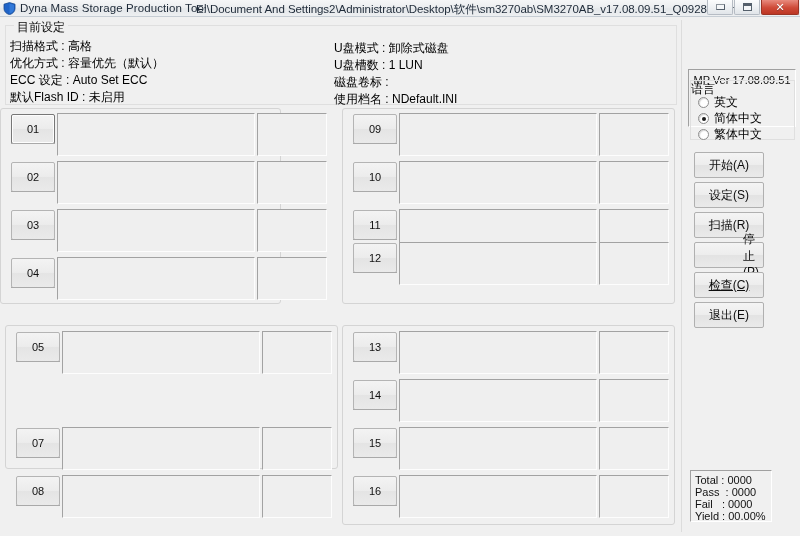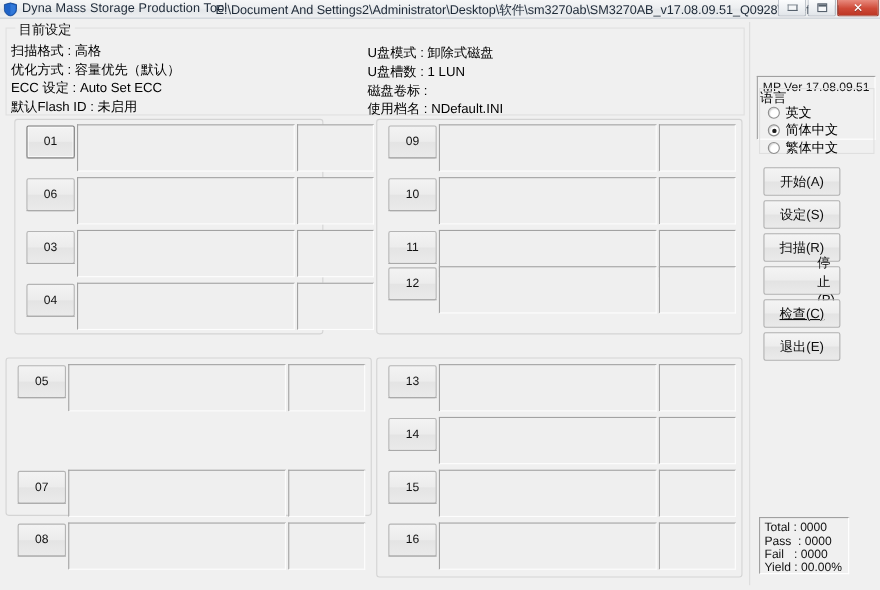--- a/index.html
+++ b/index.html
@@ -283,29 +283,29 @@
 <div class="settings-line" style="left:10px; top:38px;">扫描格式 : 高格</div>
 <div class="settings-line" style="left:10px; top:55px;">优化方式 : 容量优先（默认）</div>
 <div class="settings-line" style="left:10px; top:72px;">ECC 设定 : Auto Set ECC</div>
 <div class="settings-line" style="left:10px; top:89px;">默认Flash ID : 未启用</div>
 
 <div class="settings-line" style="left:334px; top:40px;">U盘模式 : 卸除式磁盘</div>
 <div class="settings-line" style="left:334px; top:57px;">U盘槽数 : 1 LUN</div>
 <div class="settings-line" style="left:334px; top:74px;">磁盘卷标 :</div>
 <div class="settings-line" style="left:334px; top:91px;">使用档名 : NDefault.INI</div>
 
-<div class="slotgroup" style="left:13px; top:108px; width:281px; height:196px;">
+<div class="slotgroup" style="left:0; top:108px; width:281px; height:196px;">
   <div class="slot" style="top:3px;">
     <div class="slot-btn focused">01</div>
     <div class="slot-sep"></div>
     <div class="slot-main" style="width:198px;"></div>
     <div class="slot-side" style="left:256px; width:70px;"></div>
   </div>
   <div class="slot" style="top:51px;">
-    <div class="slot-btn">06</div>
+    <div class="slot-btn">02</div>
     <div class="slot-sep"></div>
     <div class="slot-main" style="width:198px;"></div>
     <div class="slot-side" style="left:256px; width:70px;"></div>
   </div>
   <div class="slot" style="top:99px;">
     <div class="slot-btn">03</div>
     <div class="slot-sep"></div>
     <div class="slot-main" style="width:198px;"></div>
     <div class="slot-side" style="left:256px; width:70px;"></div>
   </div>

